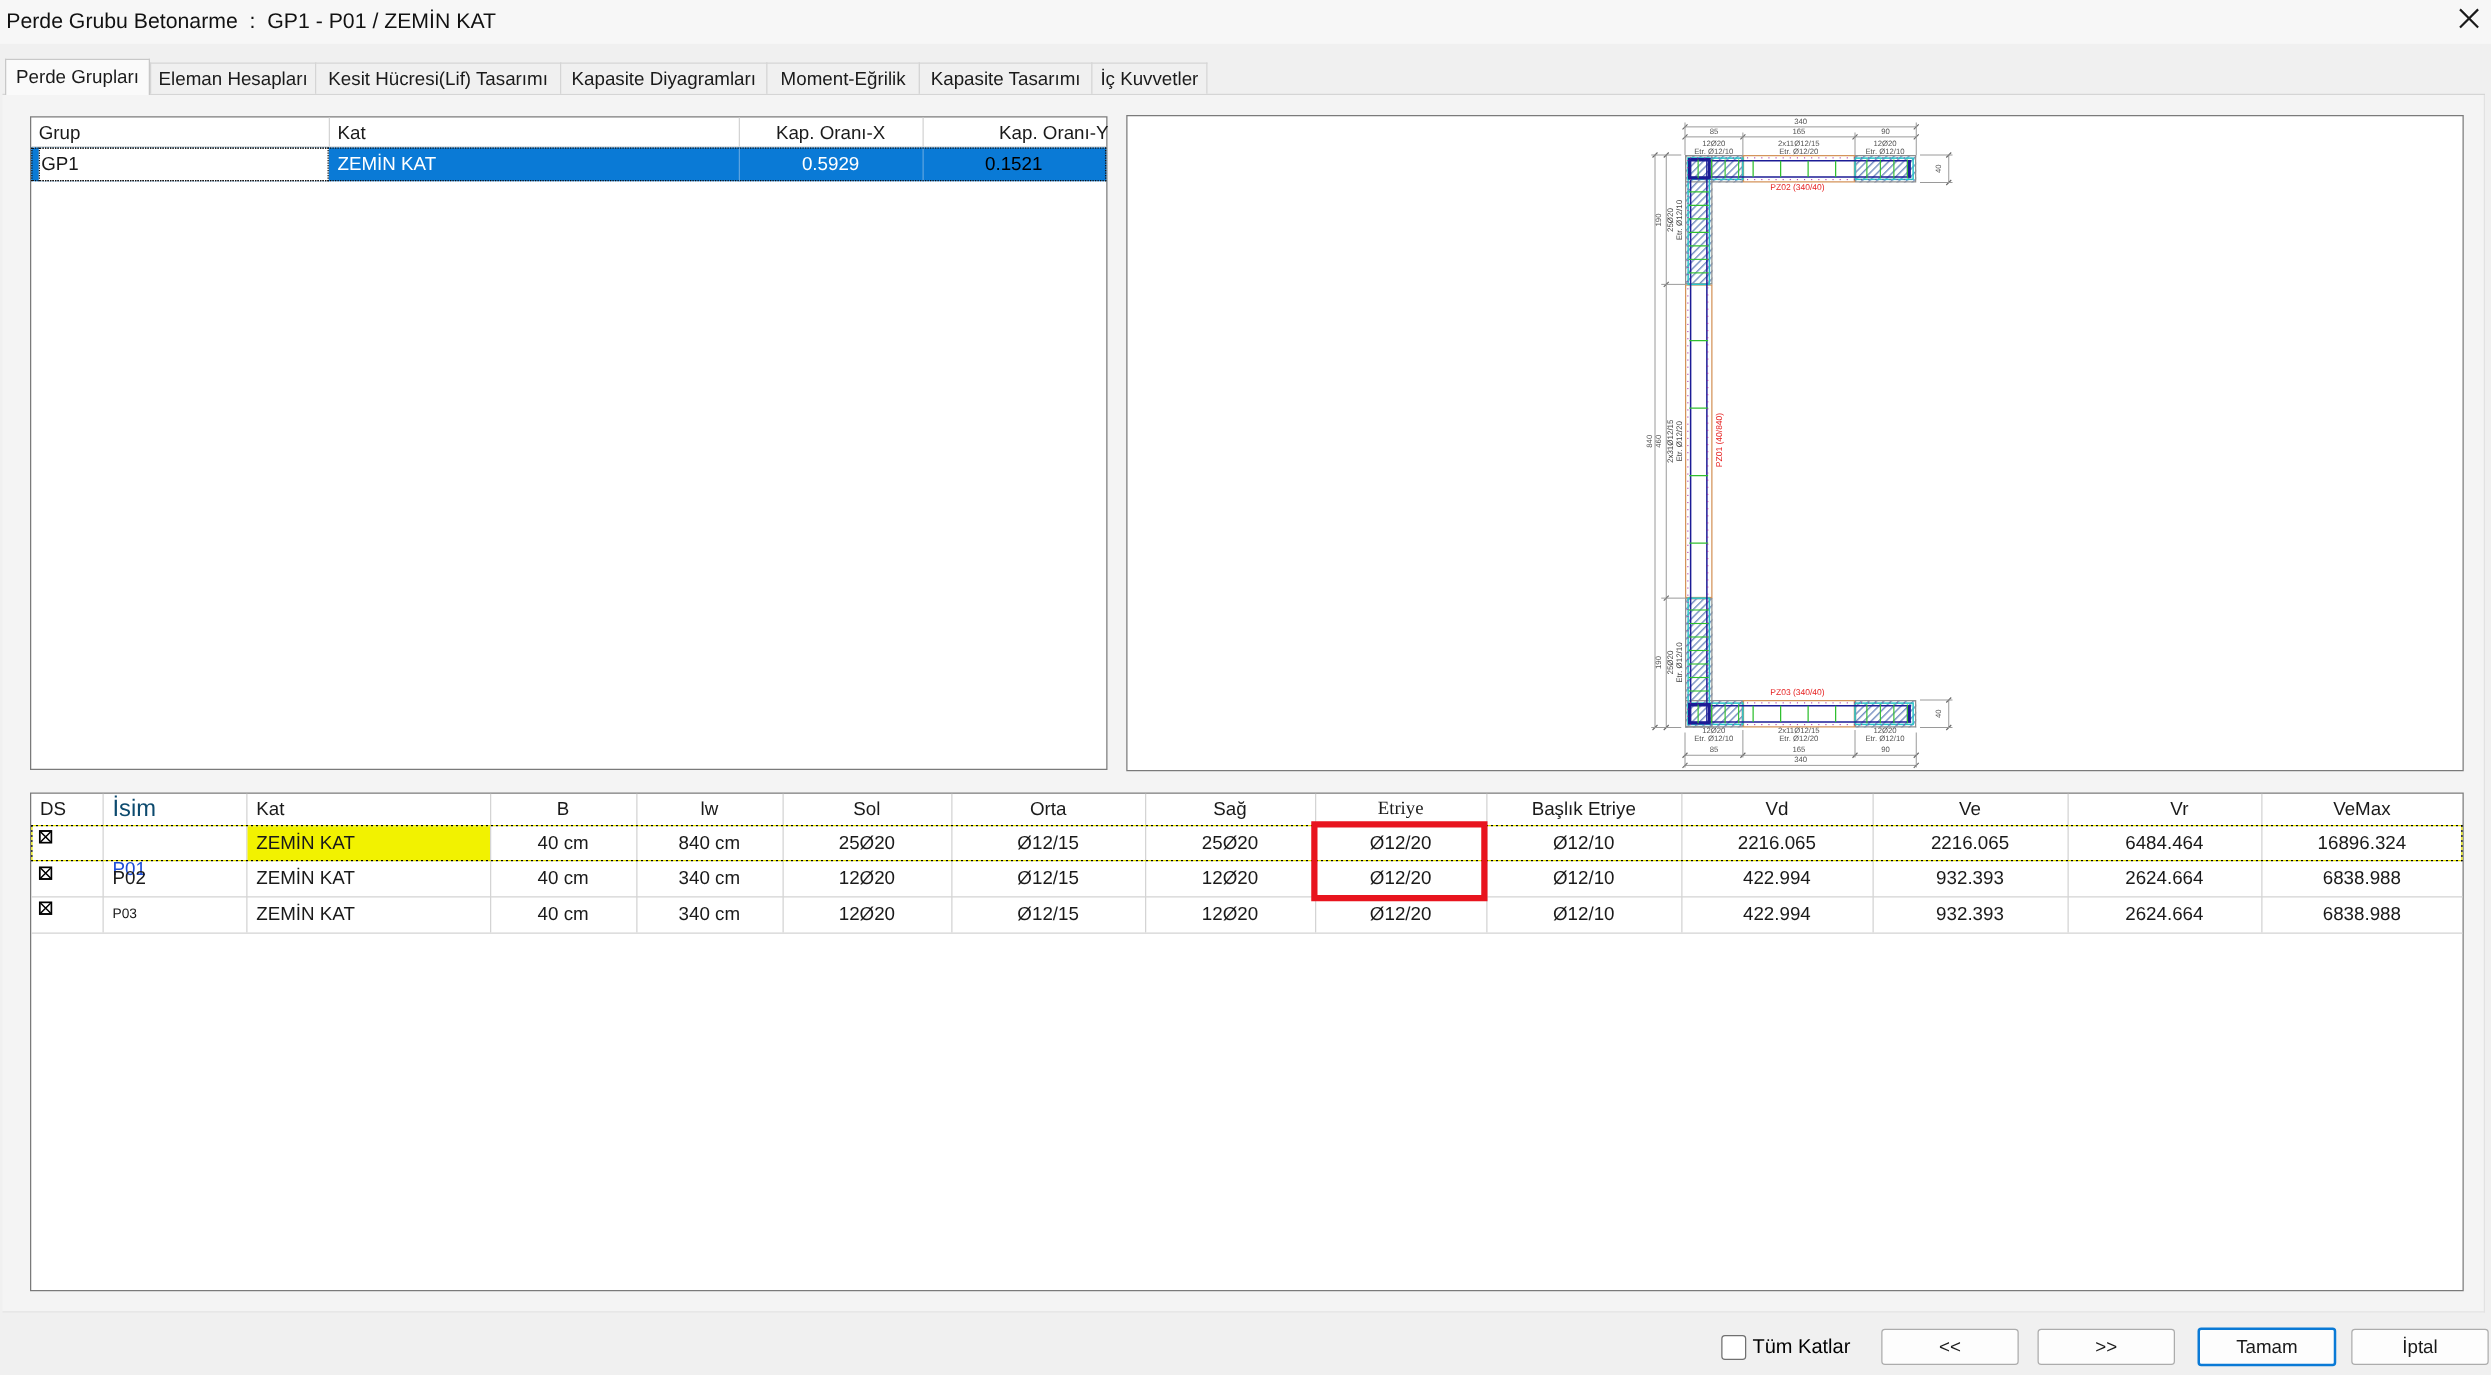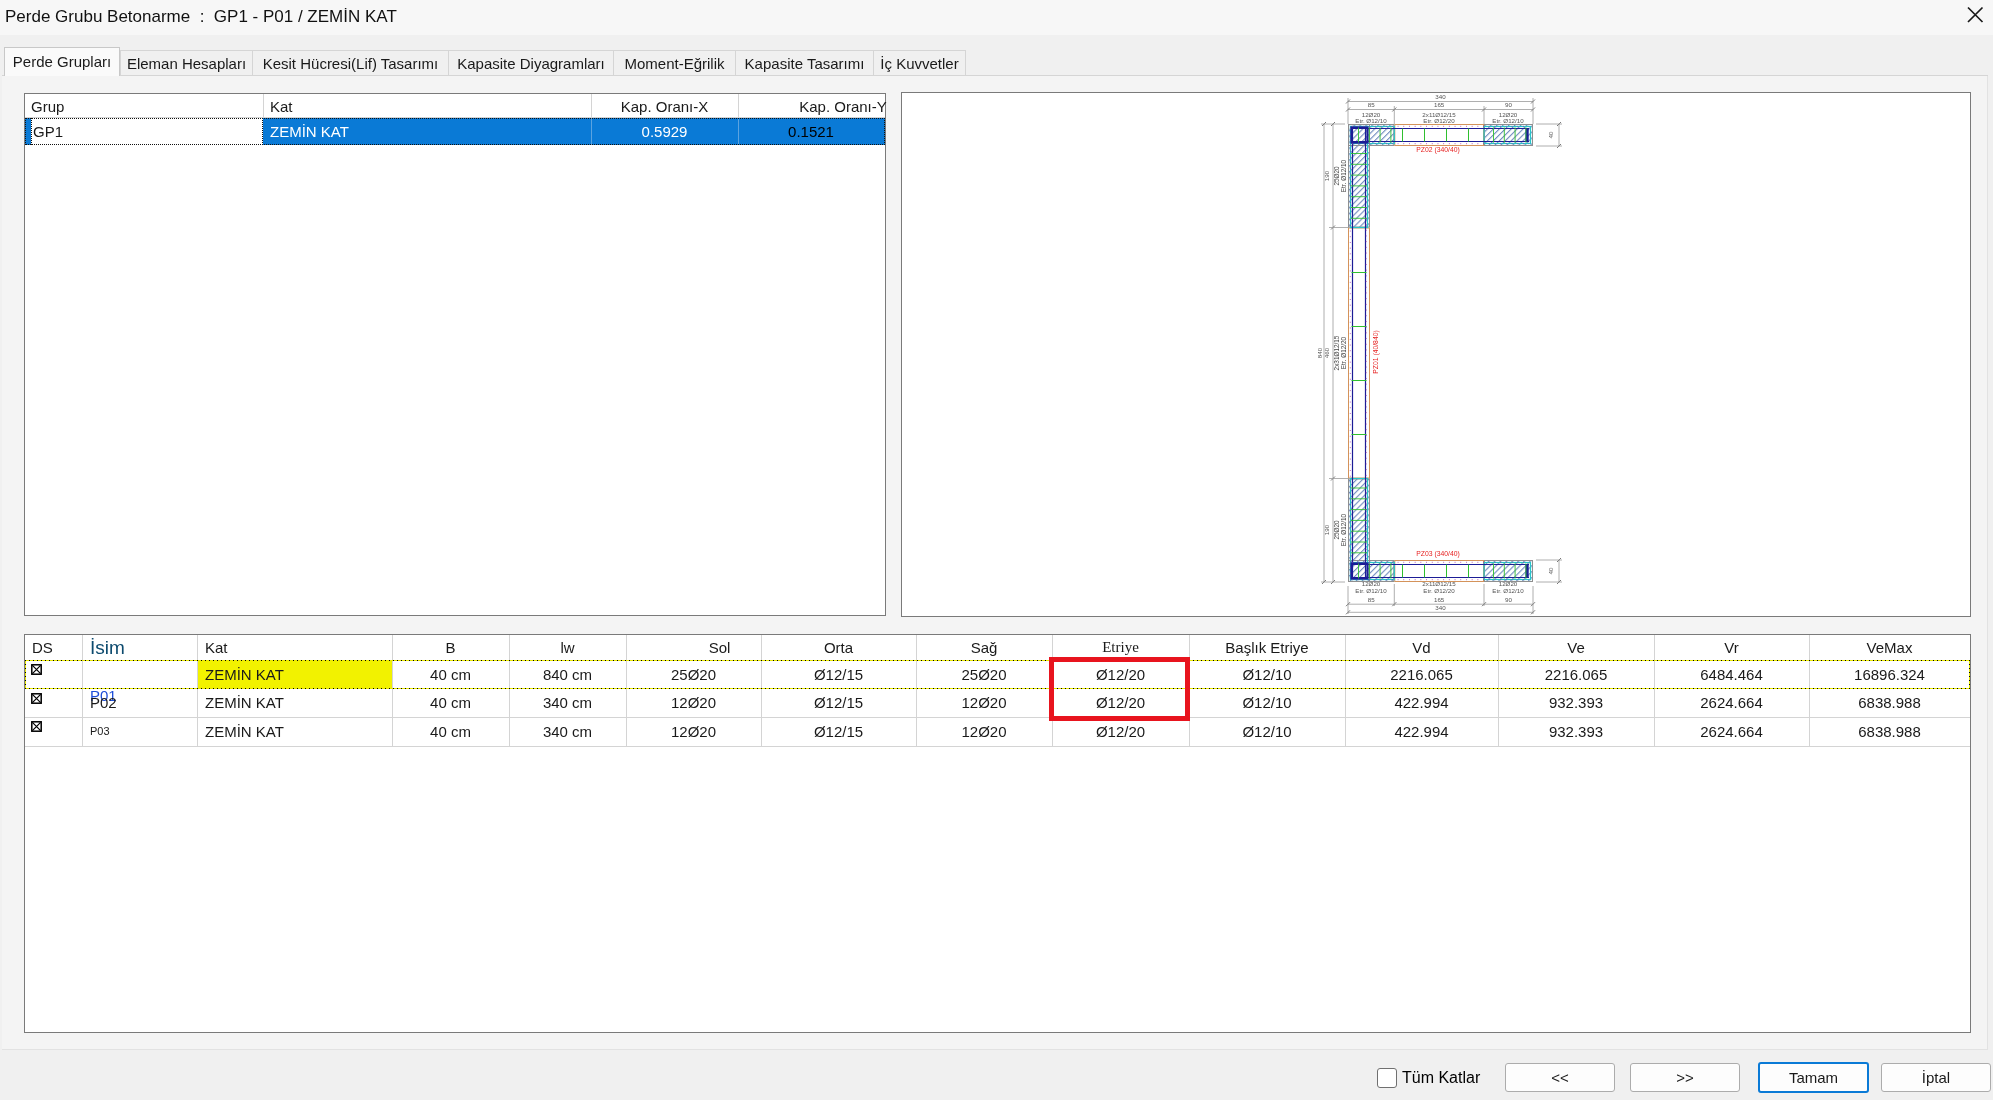--- a/index.html
+++ b/index.html
@@ -70,28 +70,28 @@
 <div class="gv" style="left:1498px;top:635px;height:111px;"></div>
 <div class="gv" style="left:1654px;top:635px;height:111px;"></div>
 <div class="gv" style="left:1809px;top:635px;height:111px;"></div>
 <div class="gh" style="left:25px;top:717px;width:1945px;"></div>
 <div class="gh" style="left:25px;top:746px;width:1945px;"></div>
 <div class="t" style="left:32px;top:635px;font-size:15px;color:#1a1a1a;line-height:25px;">DS</div>
 <div class="t" style="left:90px;top:635px;font-size:19px;color:#0c4a6e;line-height:25px;">İsim</div>
 <div class="t" style="left:205px;top:635px;font-size:15px;color:#1a1a1a;line-height:25px;">Kat</div>
 <div class="t" style="left:392px;top:635px;font-size:15px;color:#1a1a1a;width:117px;text-align:center;line-height:25px;">B</div>
 <div class="t" style="left:509px;top:635px;font-size:15px;color:#1a1a1a;width:117px;text-align:center;line-height:25px;">lw</div>
-<div class="t" style="left:626px;top:635px;font-size:15px;color:#1a1a1a;width:135px;text-align:center;line-height:25px;margin-left:26px;">Sol</div>
+<div class="t" style="left:626px;top:635px;font-size:15px;color:#1a1a1a;width:135px;text-align:center;line-height:25px;">Sol</div>
 <div class="t" style="left:761px;top:635px;font-size:15px;color:#1a1a1a;width:155px;text-align:center;line-height:25px;">Orta</div>
 <div class="t" style="left:916px;top:635px;font-size:15px;color:#1a1a1a;width:136px;text-align:center;line-height:25px;">Sağ</div>
 <div class="t" style="left:1052px;top:635px;font-size:15px;color:#1a1a1a;width:137px;text-align:center;line-height:25px;font-family:Liberation Serif, serif;">Etriye</div>
 <div class="t" style="left:1189px;top:635px;font-size:15px;color:#1a1a1a;width:156px;text-align:center;line-height:25px;">Başlık Etriye</div>
 <div class="t" style="left:1345px;top:635px;font-size:15px;color:#1a1a1a;width:153px;text-align:center;line-height:25px;">Vd</div>
 <div class="t" style="left:1498px;top:635px;font-size:15px;color:#1a1a1a;width:156px;text-align:center;line-height:25px;">Ve</div>
-<div class="t" style="left:1654px;top:635px;font-size:15px;color:#1a1a1a;width:155px;text-align:center;line-height:25px;">Vr</div>
+<div class="t" style="left:1654px;top:635px;font-size:15px;color:#1a1a1a;width:155px;text-align:center;line-height:25px;padding-left:12px;">Vr</div>
 <div class="t" style="left:1809px;top:635px;font-size:15px;color:#1a1a1a;width:161px;text-align:center;line-height:25px;">VeMax</div>
 <div class="abs" style="left:198px;top:661px;width:194px;height:27px;background:#f2f200;"></div>
 <div class="t" style="left:90px;top:681px;font-size:15px;color:#1d4ed8;line-height:29px;">P01</div>
 <div class="t" style="left:205px;top:660px;font-size:15px;color:#1a1a1a;line-height:29px;">ZEMİN KAT</div>
 <div class="t" style="left:392px;top:660px;font-size:15px;color:#1a1a1a;width:117px;text-align:center;line-height:29px;">40 cm</div>
 <div class="t" style="left:509px;top:660px;font-size:15px;color:#1a1a1a;width:117px;text-align:center;line-height:29px;">840 cm</div>
 <div class="t" style="left:626px;top:660px;font-size:15px;color:#1a1a1a;width:135px;text-align:center;line-height:29px;">25Ø20</div>
 <div class="t" style="left:761px;top:660px;font-size:15px;color:#1a1a1a;width:155px;text-align:center;line-height:29px;">Ø12/15</div>
 <div class="t" style="left:916px;top:660px;font-size:15px;color:#1a1a1a;width:136px;text-align:center;line-height:29px;">25Ø20</div>
 <div class="t" style="left:1052px;top:660px;font-size:15px;color:#1a1a1a;width:137px;text-align:center;line-height:29px;">Ø12/20</div>

